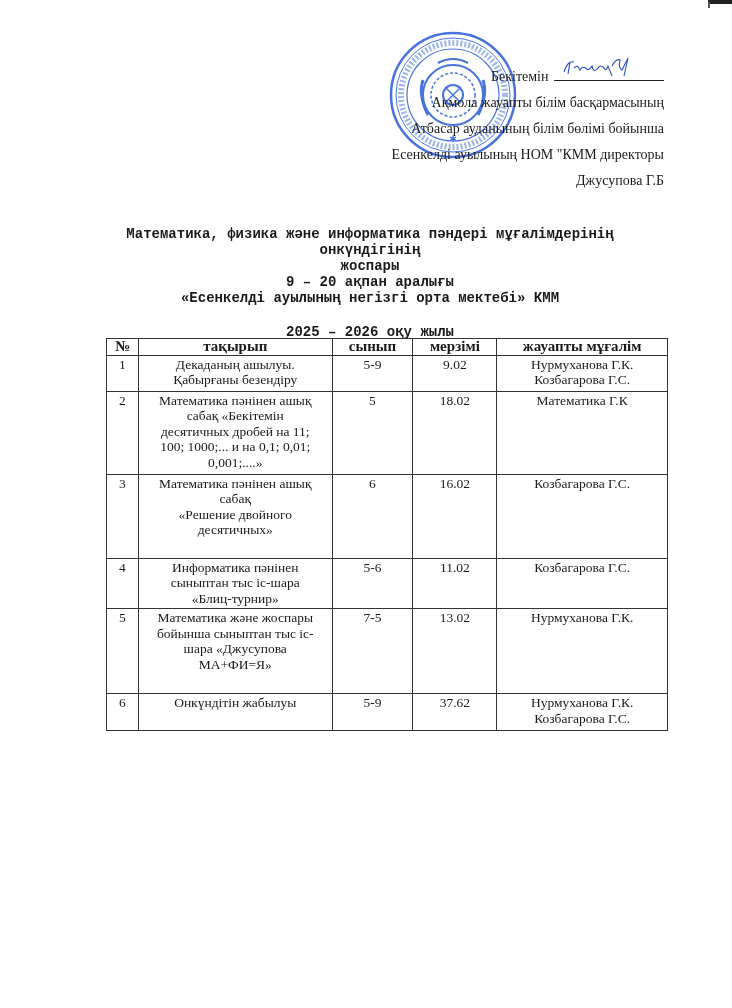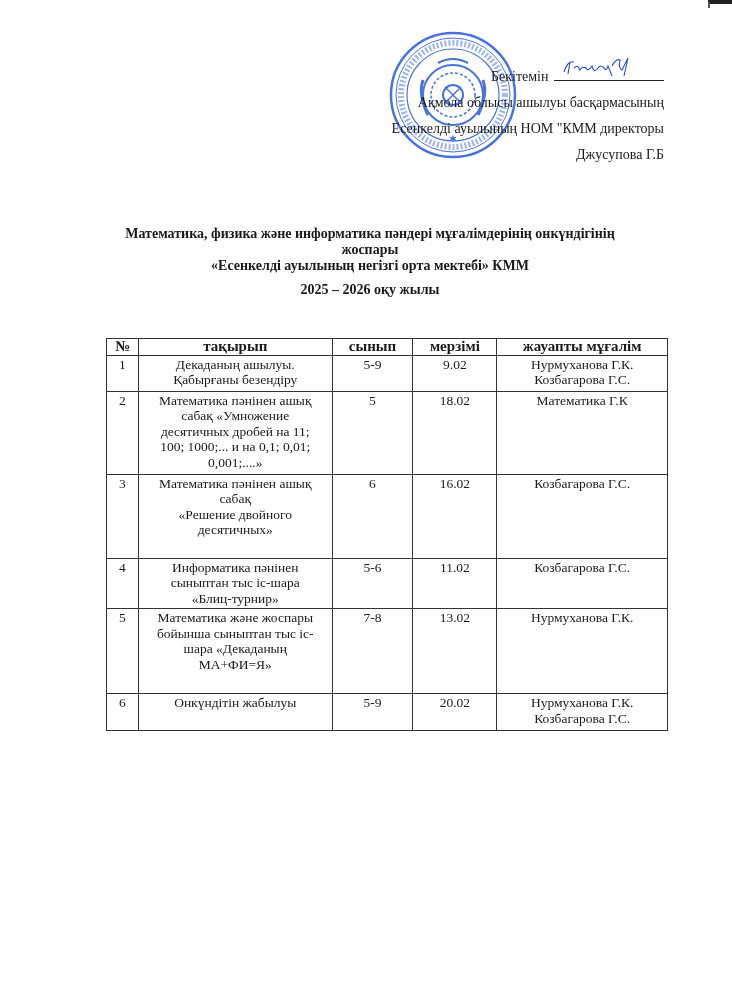--- a/index.html
+++ b/index.html
@@ -28,23 +28,23 @@
   .approval .line { display: block; }
   .approve-row { display: flex; justify-content: flex-end; align-items: flex-end; gap: 4px; text-align: right; }
   .sig-line {
     display: inline-block; width: 110px; height: 16px; border-bottom: 1px solid #222;
     position: relative; margin-left: 2px;
   }
   .sig-line svg { position: absolute; left: 6px; top: -10px; }
   
   .title {
     position: absolute; left: 100px; top: 226px; width: 540px;
-    text-align: center; font-weight: bold; font-size: 14px; line-height: 16px;
-  }
-  .title .year { margin-top: 8px; display: block; }
+    text-align: center; font-weight: bold; font-size: 14px; line-height: 16px; font-family: Liberation Mono, monospace;
+  }
+  .title .year { margin-top: 18px; display: block; }
   
   table.plan {
     position: absolute; left: 106px; top: 338px;
     border-collapse: collapse; width: 562px;
     font-size: 13.5px; line-height: 15.5px;
   }
   table.plan th, table.plan td {
     border: 1px solid #333; padding: 1px 3px 2px 3px;
     text-align: center; vertical-align: top;
   }
@@ -82,28 +82,30 @@
 
 <div class="approval">
   <span class="line approve-row">
     <span>Бекітемін</span>
     <span class="sig-line">
       <svg width="80" height="26" viewBox="0 0 80 26">
         <path d="M4 18 Q8 6 14 8 M10 8 L8 20 M14 14 Q18 10 20 16 Q22 12 26 14 Q28 18 32 12 Q34 20 38 14 Q40 10 44 14 Q46 18 48 12 L52 22 M52 12 Q56 4 60 6 Q58 14 62 16 Q66 8 68 4 L64 22" fill="none" stroke="#2a4fbf" stroke-width="1.1"></path>
       </svg>
     </span>
   </span>
-  <span class="line">Ақмола облысы ашылуы басқармасының</span>
+  <span class="line">Ақмола жауапты білім басқармасының</span>
+  <span class="line">Атбасар ауданының білім бөлімі бойынша</span>
   <span class="line">Есенкелді ауылының НОМ "КММ директоры</span>
   <span class="line">Джусупова Г.Б</span>
 </div>
 
 <div class="title">
   <div>Математика, физика және информатика пәндері мұғалімдерінің онкүндігінің</div>
   <div>жоспары</div>
+  <div>9 – 20 ақпан аралығы</div>
   <div>«Есенкелді ауылының негізгі орта мектебі» КММ</div>
   <span class="year">2025 – 2026 оқу жылы</span>
 </div>
 
 <table class="plan">
   <colgroup>
       <col class="c1">
       <col class="c2">
       <col class="c3">
       <col class="c4">
@@ -129,21 +131,21 @@
         <td>9.02</td>
         <td>
           <span class="cell-line">Нурмуханова Г.К.</span>
           <span class="cell-line">Козбагарова Г.С.</span>
         </td>
       </tr>
       <tr class="r2">
         <td>2</td>
         <td>
           <span class="cell-line">Математика пәнінен ашық</span>
-          <span class="cell-line">сабақ «Умножение</span>
+          <span class="cell-line">сабақ «Бекітемін</span>
           <span class="cell-line">десятичных дробей на 11;</span>
           <span class="cell-line">100; 1000;... и на 0,1; 0,01;</span>
           <span class="cell-line">0,001;....»</span>
         </td>
         <td>5</td>
         <td>18.02</td>
         <td>
           <span class="cell-line">Математика Г.К</span>
         </td>
       </tr>
@@ -172,35 +174,35 @@
         <td>11.02</td>
         <td>
           <span class="cell-line">Козбагарова Г.С.</span>
         </td>
       </tr>
       <tr class="r5">
         <td>5</td>
         <td>
           <span class="cell-line">Математика және жоспары</span>
           <span class="cell-line">бойынша сыныптан тыс іс-</span>
-          <span class="cell-line">шара «Декаданың</span>
+          <span class="cell-line">шара «Джусупова</span>
           <span class="cell-line">МА+ФИ=Я»</span>
         </td>
-        <td>7-8</td>
+        <td>7-5</td>
         <td>13.02</td>
         <td>
           <span class="cell-line">Нурмуханова Г.К.</span>
         </td>
       </tr>
       <tr class="r6">
         <td>6</td>
         <td>
           <span class="cell-line">Онкүндітін жабылуы</span>
         </td>
         <td>5-9</td>
-        <td>20.02</td>
+        <td>37.62</td>
         <td>
           <span class="cell-line">Нурмуханова Г.К.</span>
           <span class="cell-line">Козбагарова Г.С.</span>
         </td>
       </tr>
     </tbody>
 </table>
 
 </body></html>

